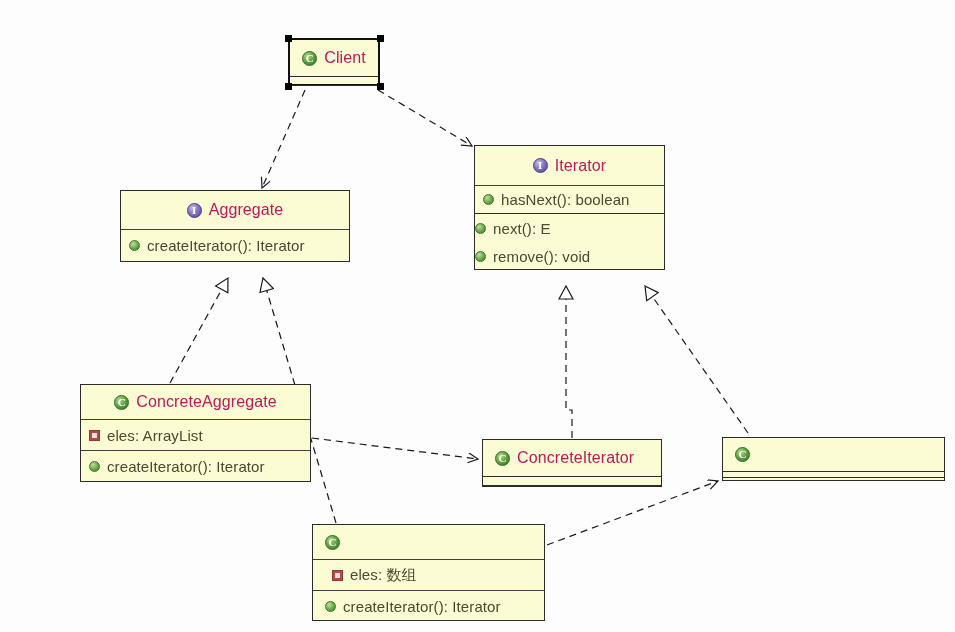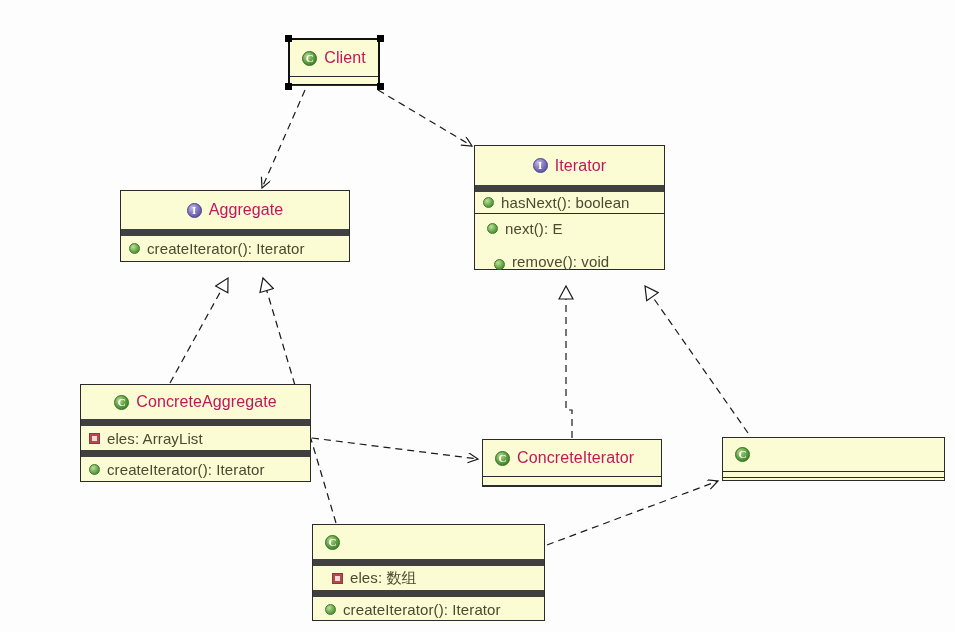--- a/index.html
+++ b/index.html
@@ -43,21 +43,21 @@
     padding: 0 8px;
     white-space: nowrap;
   }
   .compartment.header {
     justify-content: center;
     height: 33px;
   }
   .compartment.member {
     justify-content: flex-start;
     height: 32px;
-    border-top: 7px solid #404040;
+    border-top: 1px solid #404040;
   }
   .compartment.empty-strip {
     height: 9px;
     border-top: 1px solid #2b2b2b;
     padding: 0;
   }
   .compartment.empty-strip2 {
     height: 5px;
     border-top: 1px solid #2b2b2b;
     padding: 0;
@@ -206,25 +206,25 @@
 
   <div class="uml-box" style="left:474px; top:145px; width:191px; height:125px;">
     <div class="compartment header" style="height:39px;">
       <span class="icon icon-interface">I</span>
       <span class="name-text">Iterator</span>
     </div>
     <div class="compartment member" style="height:29px; border-bottom:1px solid #2b2b2b;">
       <span class="icon icon-method"></span>
       <span class="member-text">hasNext(): boolean</span>
     </div>
-    <div class="compartment" style="height:28px; padding:0 12px;">
+    <div class="compartment" style="height:28px; padding:0 0;">
       <span class="icon icon-method"></span>
       <span class="member-text">next(): E</span>
     </div>
-    <div class="compartment" style="height:28px; padding:0 19px;align-items:flex-end;">
+    <div class="compartment" style="height:28px; padding:0 0;">
       <span class="icon icon-method"></span>
       <span class="member-text">remove(): void</span>
     </div>
   </div>
 
   <div class="uml-box" style="left:120px; top:190px; width:230px; height:72px;">
     <div class="compartment header" style="height:38px;">
       <span class="icon icon-interface">I</span>
       <span class="name-text">Aggregate</span>
     </div>

